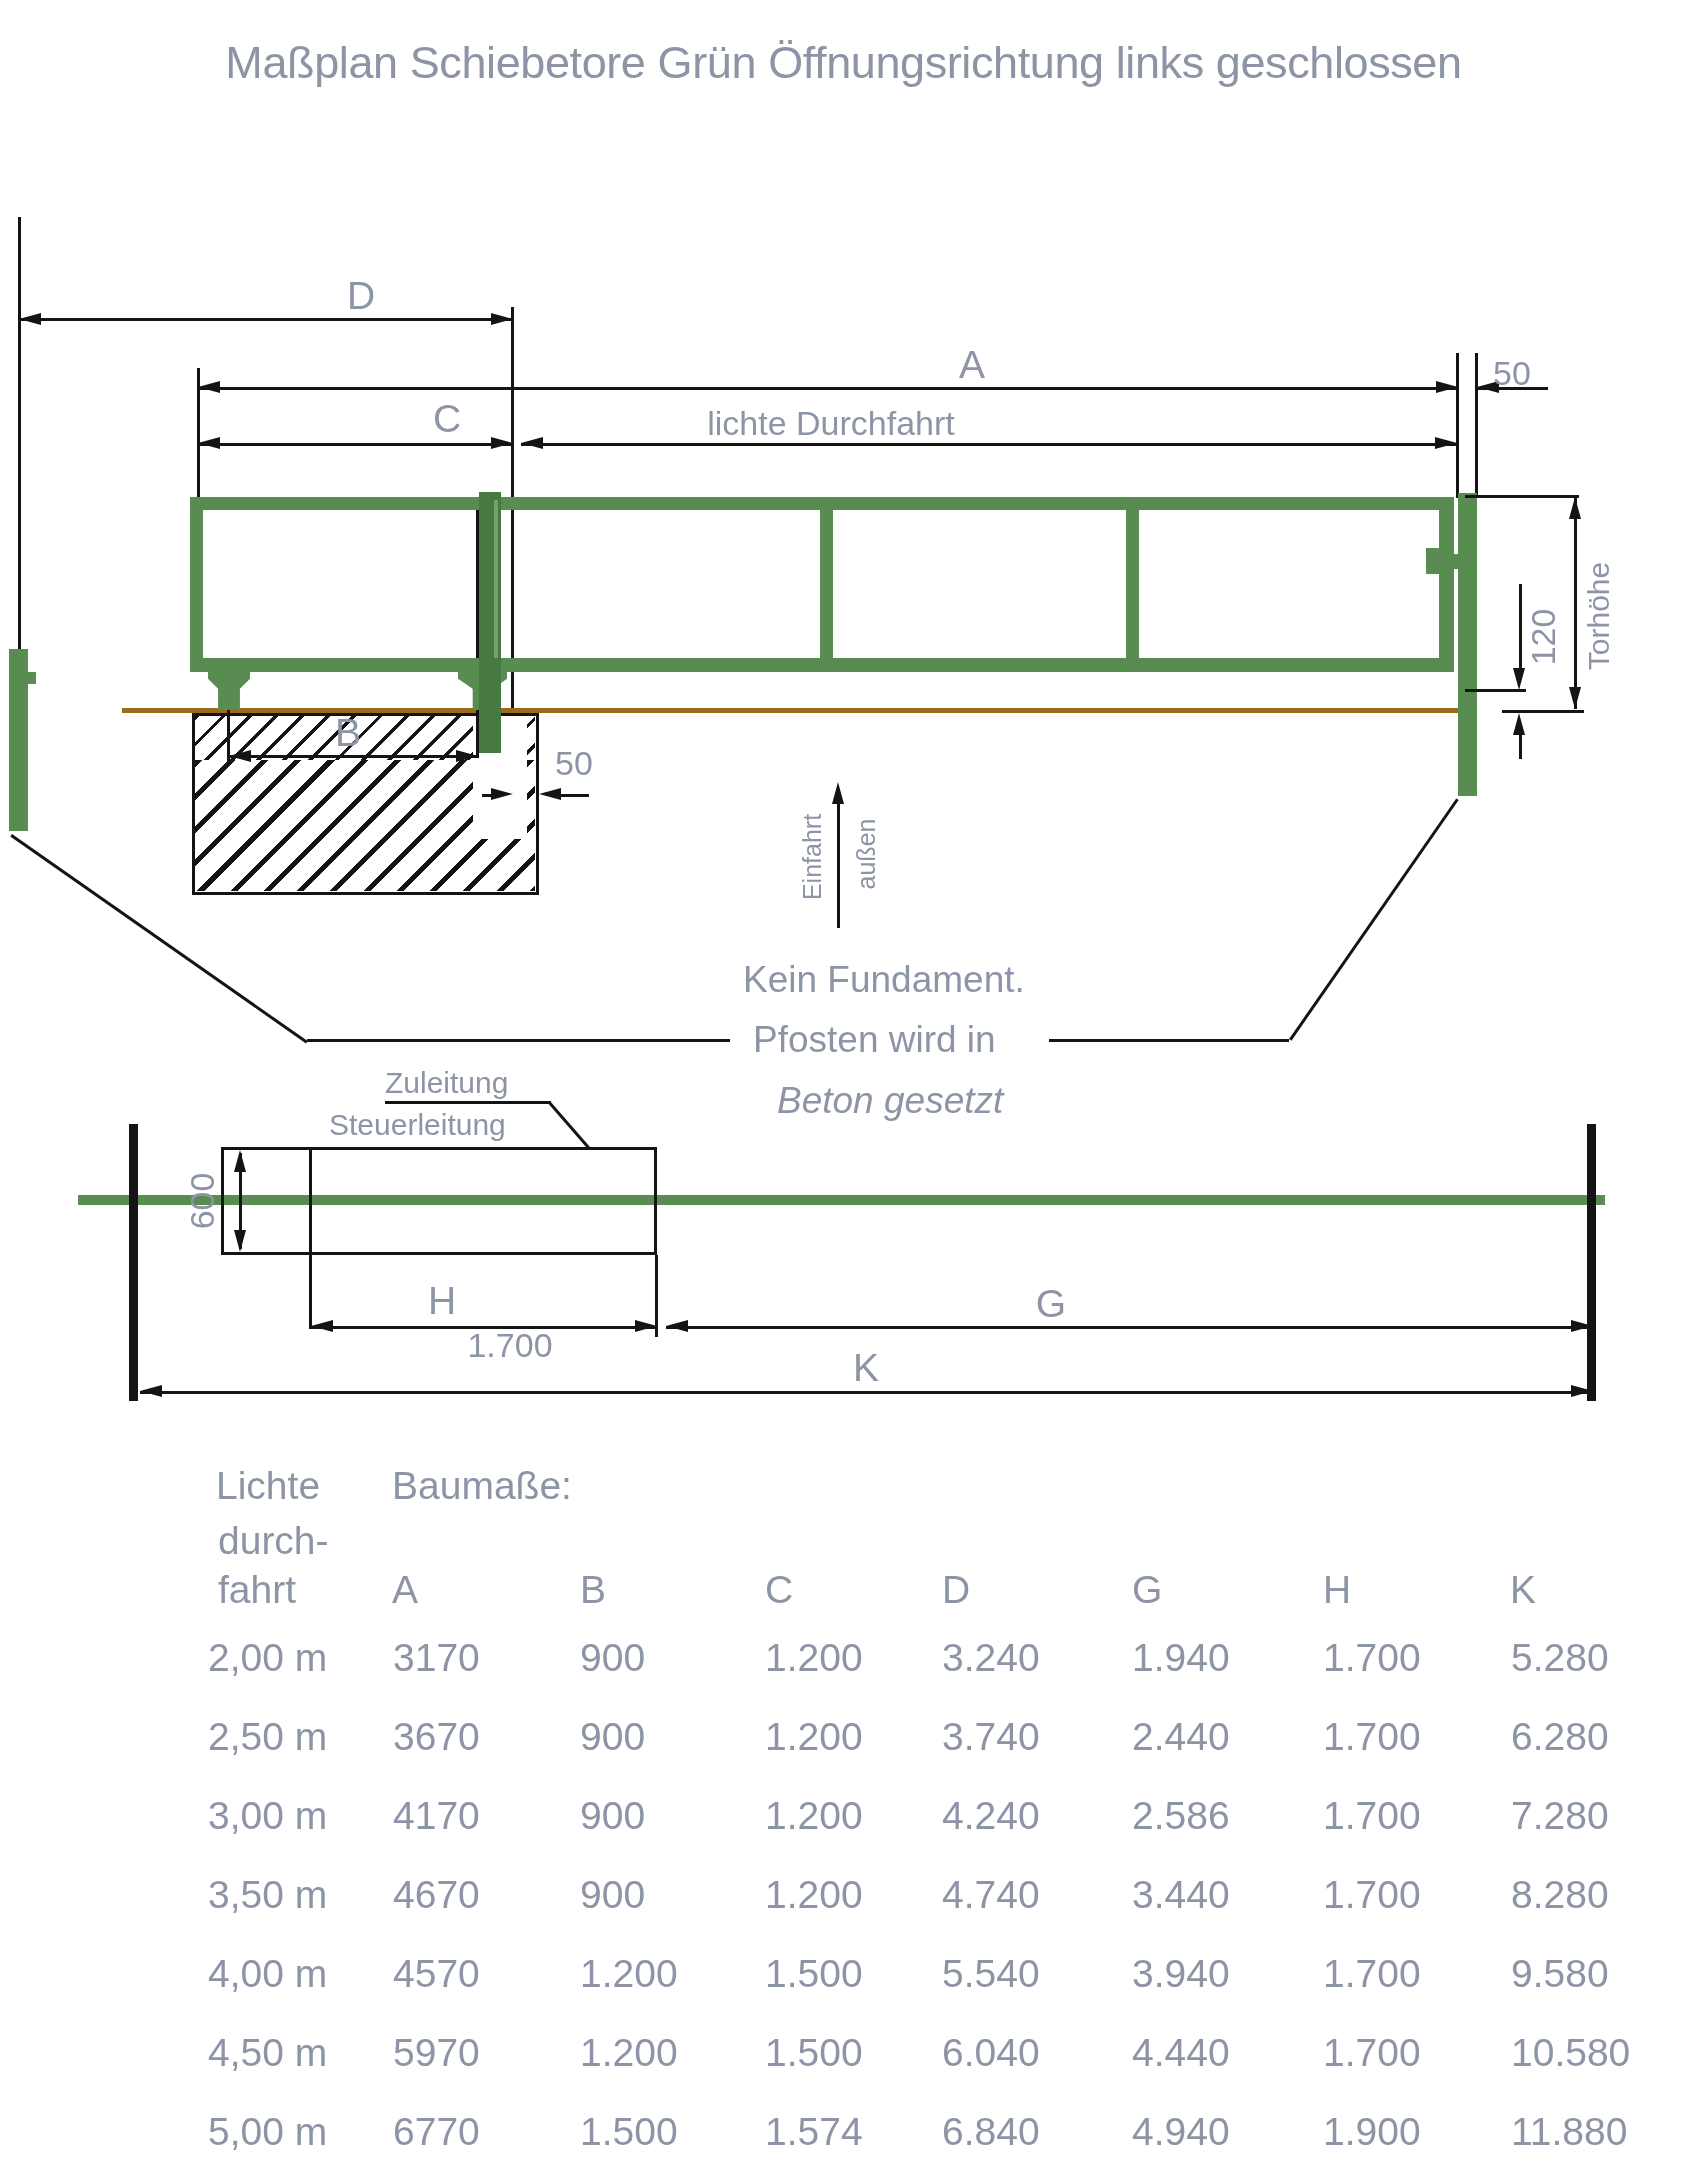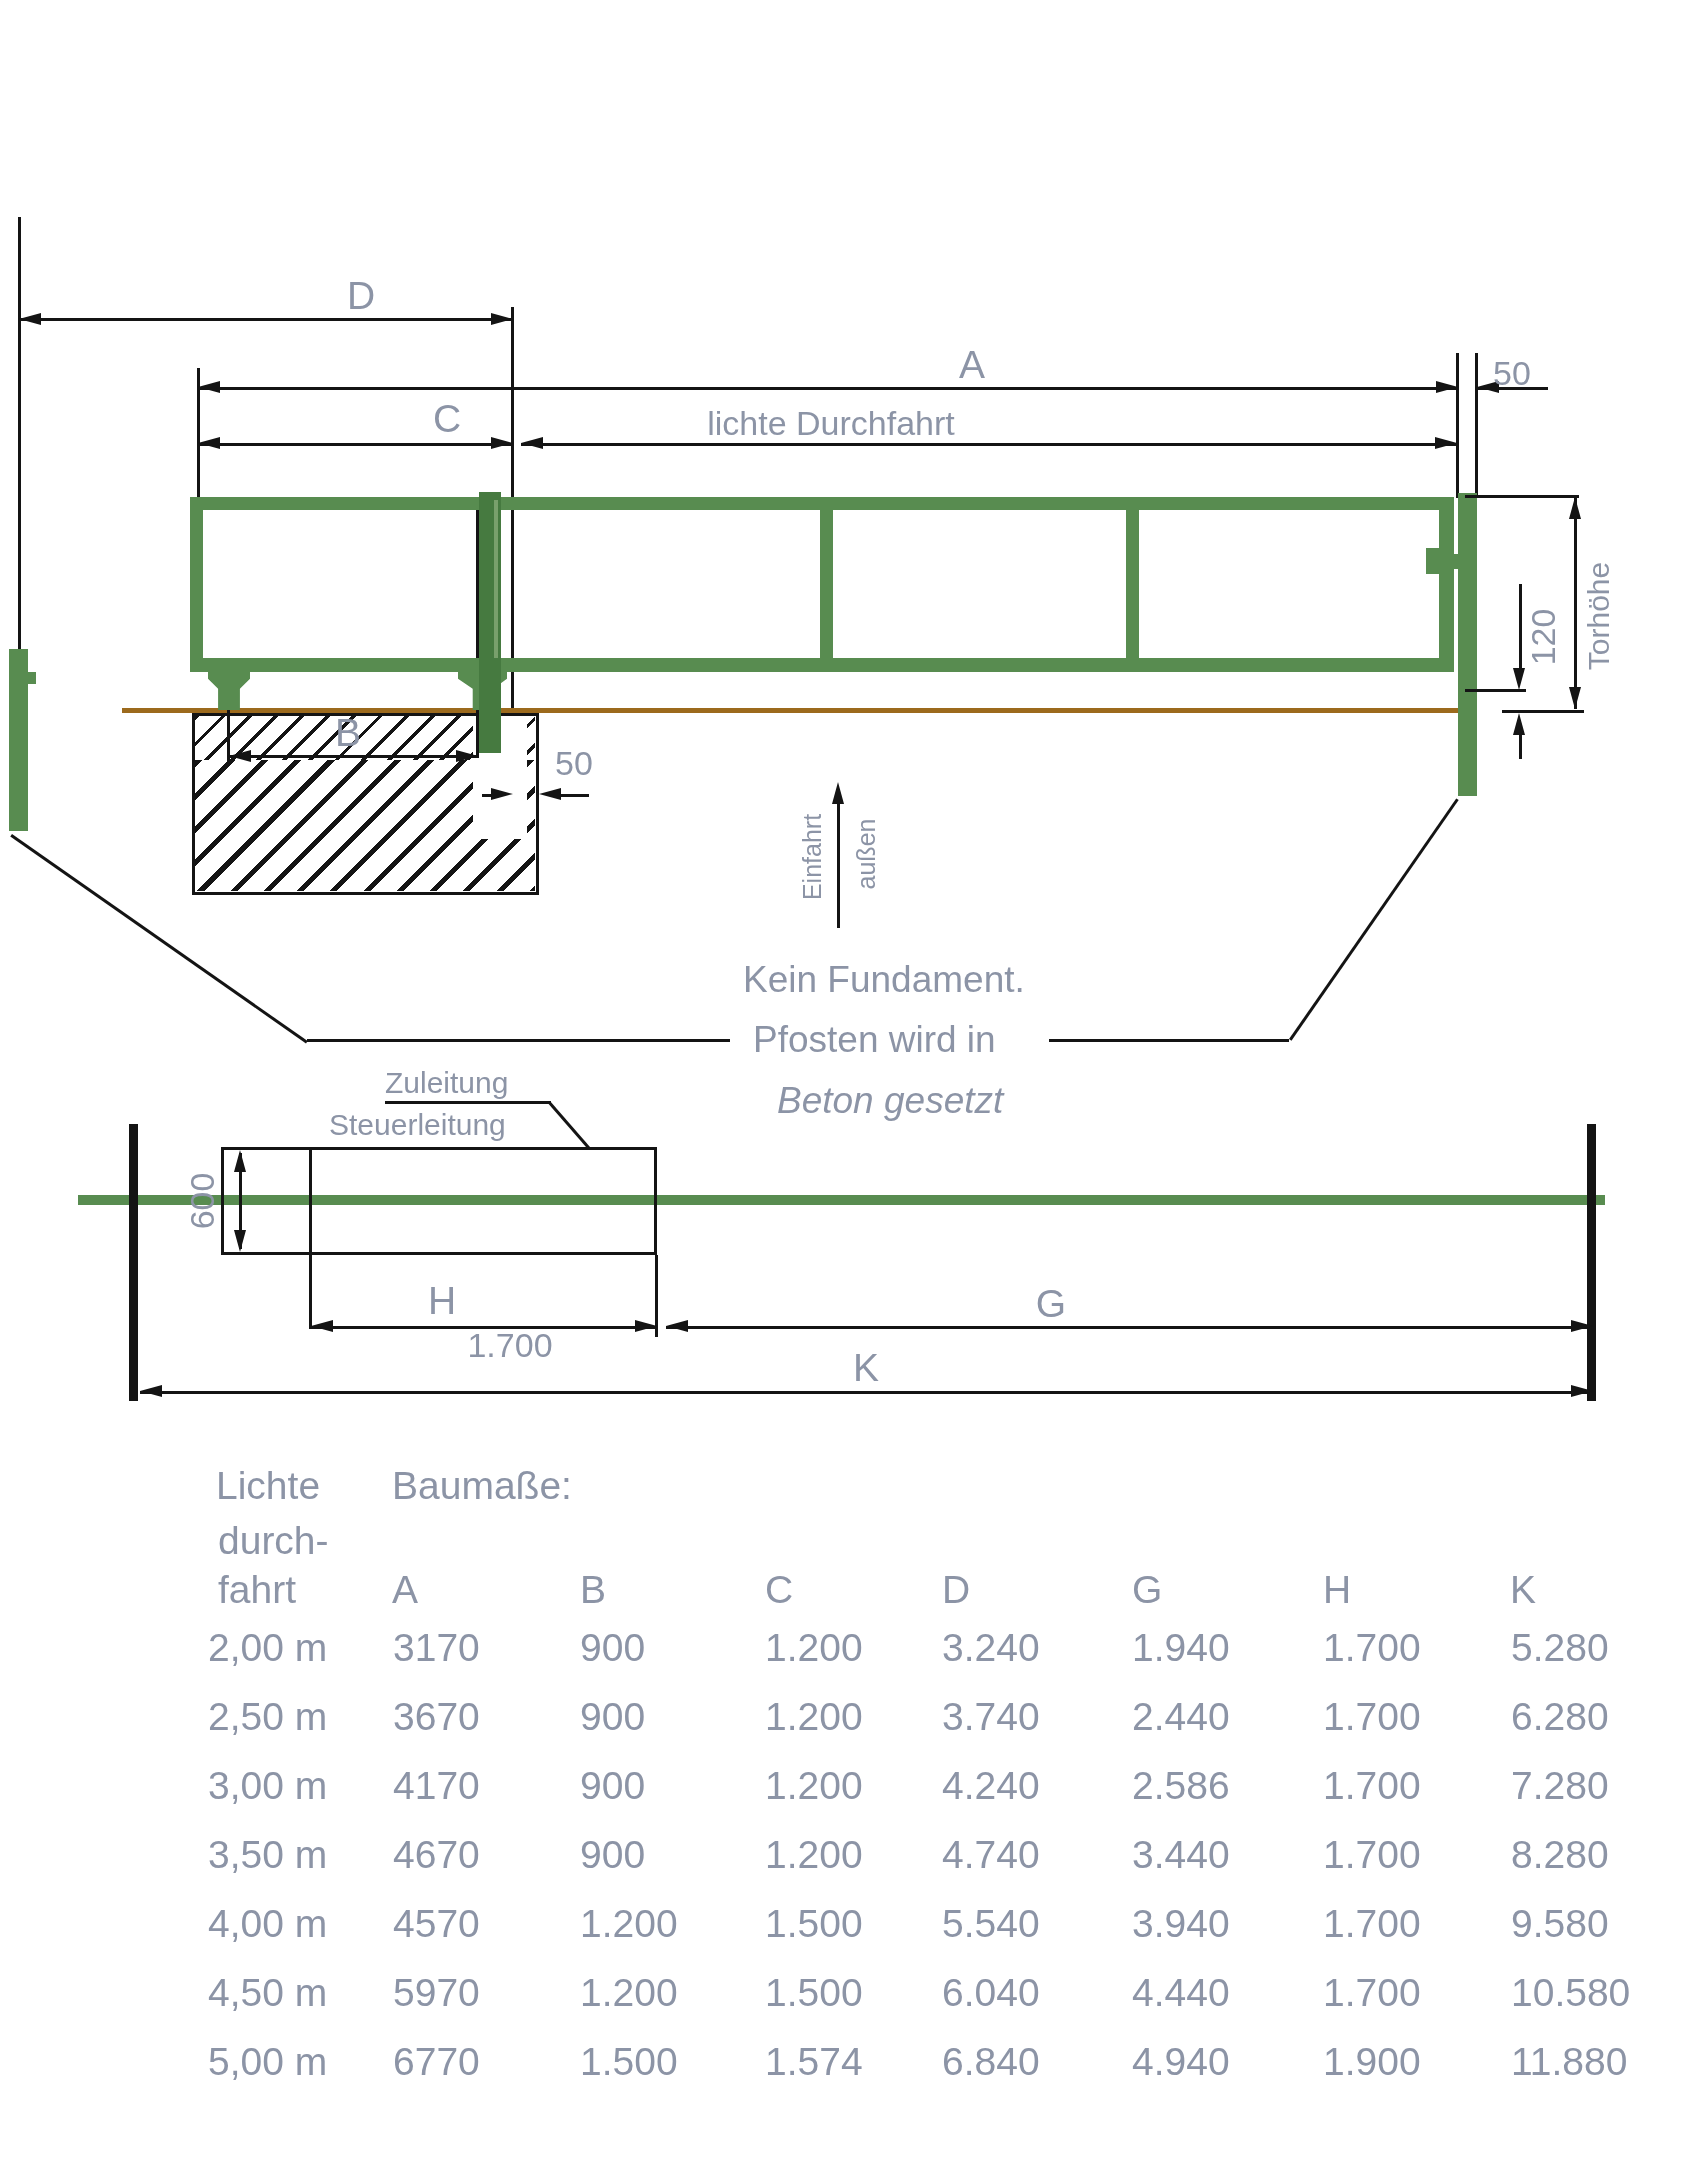--- a/index.html
+++ b/index.html
@@ -19,30 +19,31 @@
   .tl{border-top:6.7px solid transparent;border-bottom:6.7px solid transparent;border-right:22px solid #141414;}
   .tr{border-top:6.7px solid transparent;border-bottom:6.7px solid transparent;border-left:22px solid #141414;}
   .tu{border-left:6.7px solid transparent;border-right:6.7px solid transparent;border-bottom:22px solid #141414;}
   .td{border-left:6.7px solid transparent;border-right:6.7px solid transparent;border-top:22px solid #141414;}
   
   .hatch-top{position:absolute;background:repeating-linear-gradient(135deg,#141414 0 3.4px,transparent 3.4px 18.5px);}
   .hatch-main{position:absolute;background:repeating-linear-gradient(135deg,#141414 0 5px,transparent 5px 23.5px);}
   .rot{transform-origin:0 0;}
   
   #table-rows{position:absolute;left:208px;top:1626px;width:1479px;}
-  .trow{position:relative;height:69px;}
+  .trow{position:relative;height:69px;margin-top:10px;}
   .tcell{position:absolute;top:0;color:#8c94a6;font-size:39px;white-space:nowrap;}
   .c0{left:0;} .c1{left:185px;} .c2{left:372px;} .c3{left:557px;} .c4{left:734px;}
   .c5{left:924px;} .c6{left:1115px;} .c7{left:1303px;}
 </style>
 </head>
 <body>
 
 <div id="page">
 
+  <div class="abs f54" style="left:0;top:37px;width:1687px;text-align:center;color:#8c94a6;">Maßplan Schiebetore Grün Öffnungsrichtung links geschlossen</div>
 
   <div class="ln" style="left:17.6px;top:217px;width:3.4px;height:432px;"></div>
   <div class="green abs" style="left:9.2px;top:649px;width:18.5px;height:182px;"></div>
   <div class="green abs" style="left:28px;top:672px;width:8.4px;height:11.8px;"></div>
 
   <div class="ln" style="left:19.3px;top:318px;width:493px;height:2.5px;"></div>
   <div class="tri tl" style="left:19.3px;top:313px;"></div>
   <div class="tri tr" style="left:491px;top:313px;"></div>
   <div class="lbl f46" style="left:361px;top:296px;">D</div>
   <div class="ln" style="left:511px;top:307px;width:2.5px;height:492px;"></div>

